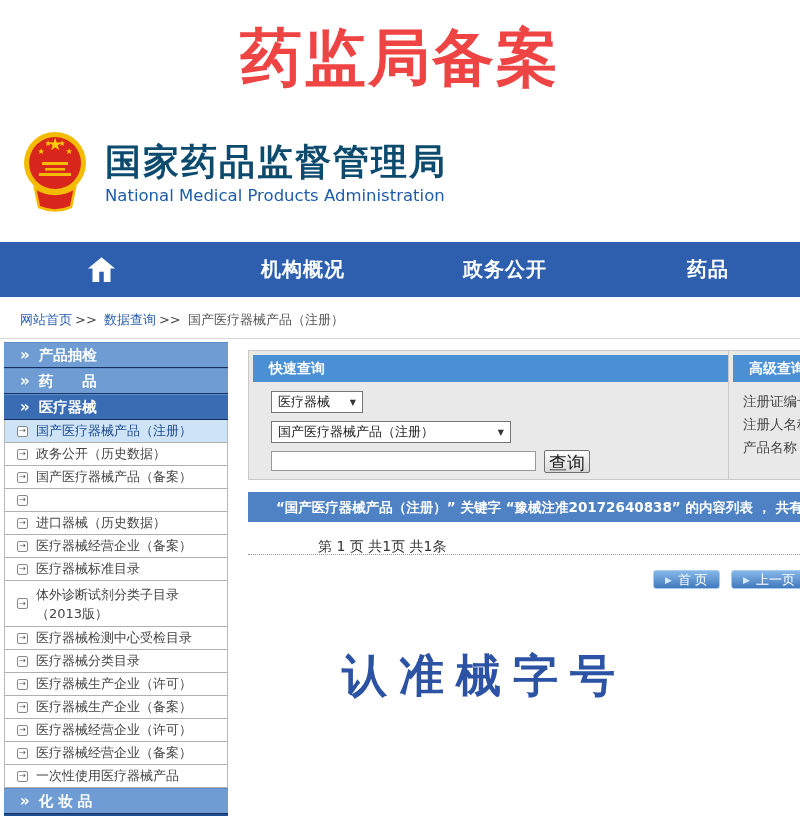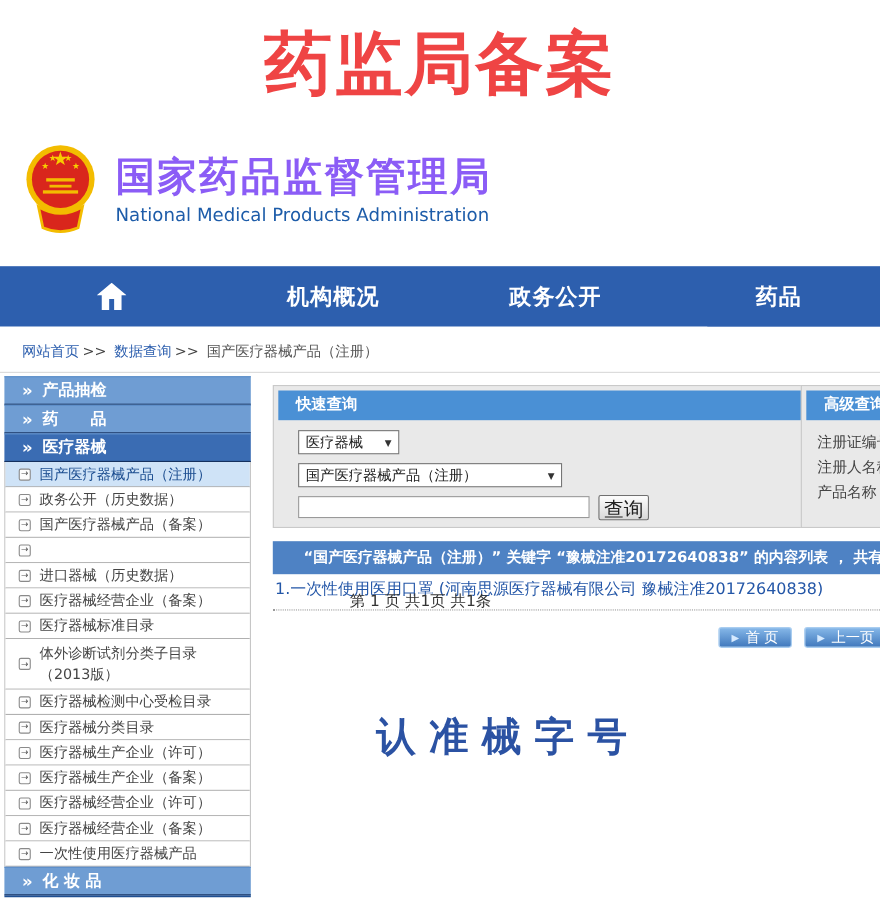--- a/index.html
+++ b/index.html
@@ -7,21 +7,21 @@
   body { font-family:"DejaVu Sans","Liberation Sans",sans-serif; }
   #page { position:relative; width:800px; height:816px; background:#fff; overflow:hidden; }
   .abs { position:absolute; }
 
   
   .big-title { top:16px; left:0; width:100%; text-align:center;
     font-size:62px; font-weight:bold; color:#ef4444; letter-spacing:2px; }
 
   
   .logo-row { top:128px; left:22px; display:flex; align-items:center; gap:17px; }
-  .logo-text .cn { font-size:36px; font-weight:bold; color:#8b5cf6; letter-spacing:2px; line-height:44px; }
+  .logo-text .cn { font-size:36px; font-weight:bold; color:#0c4a6e; letter-spacing:2px; line-height:44px; }
   .logo-text .en { font-size:16.5px; color:#1d5ca9; margin-top:2px; }
 
   
   .navbar { top:242px; left:0; width:800px; height:55px; background:#2d5fae; }
   .nav-item { position:absolute; top:0; height:55px; line-height:55px; transform:translateX(-50%);
     color:#fff; font-size:20px; font-weight:bold; letter-spacing:1px; cursor:pointer; }
   .nav-home { position:absolute; left:88px; top:15px; cursor:pointer; }
 
   
   .breadcrumb { top:297px; left:0; width:643px; height:40px; background:#fff; padding:14px 0 0 20px;
@@ -71,21 +71,21 @@
   .dots { left:248px; top:554px; width:552px; height:0; border-top:1px dotted #9a9a9a; }
 
   .pagination-summary { left:318px; top:538px; font-size:14px; color:#333; }
   .page-btn { position:absolute; top:570px; height:19px; display:flex; align-items:center; gap:6px;
     padding:0 11px; background:linear-gradient(#85b7e8,#4179bd); border:1px solid #a9cdf0;
     border-radius:3px; color:#fff; font-size:13px; cursor:pointer; white-space:nowrap; }
   .page-btn .tri { font-size:9px; color:#d6eaff; }
   .btn-first { left:653px; }
   .btn-prev { left:731px; }
 
-  .watermark { left:342px; top:646px; font-size:36px; font-weight:bold; color:#2b52a3;
+  .watermark { left:342px; top:646px; font-size:45px; font-weight:bold; color:#2b52a3;
     letter-spacing:12px; white-space:nowrap; }
 </style>
 </head>
 <body>
 
 <div id="page">
 
   <div class="abs big-title">药监局备案</div>
 
   <div class="abs logo-row">
@@ -225,21 +225,20 @@
   </div>
 
   <div class="abs panel adv-panel">
     <div class="panel-header">高级查询</div>
     <div class="adv-field" style="top:42px;">注册证编号</div>
     <div class="adv-field" style="top:65px;">注册人名称</div>
     <div class="adv-field" style="top:88px;">产品名称</div>
   </div>
 
   <div class="abs results-bar">“国产医疗器械产品（注册）” 关键字 “豫械注准20172640838” 的内容列表 ， 共有 “</div>
-  <div class="abs result-link">1.一次性使用医用口罩 (河南思源医疗器械有限公司 豫械注准20172640838)</div>
   <div class="abs dots"></div>
 
   <div class="abs pagination-summary">第 1 页 共1页 共1条</div>
   <button class="page-btn btn-first">
     <span class="tri">▶</span>
     <span>首 页</span>
   </button>
   <button class="page-btn btn-prev">
     <span class="tri">▶</span>
     <span>上一页</span>

